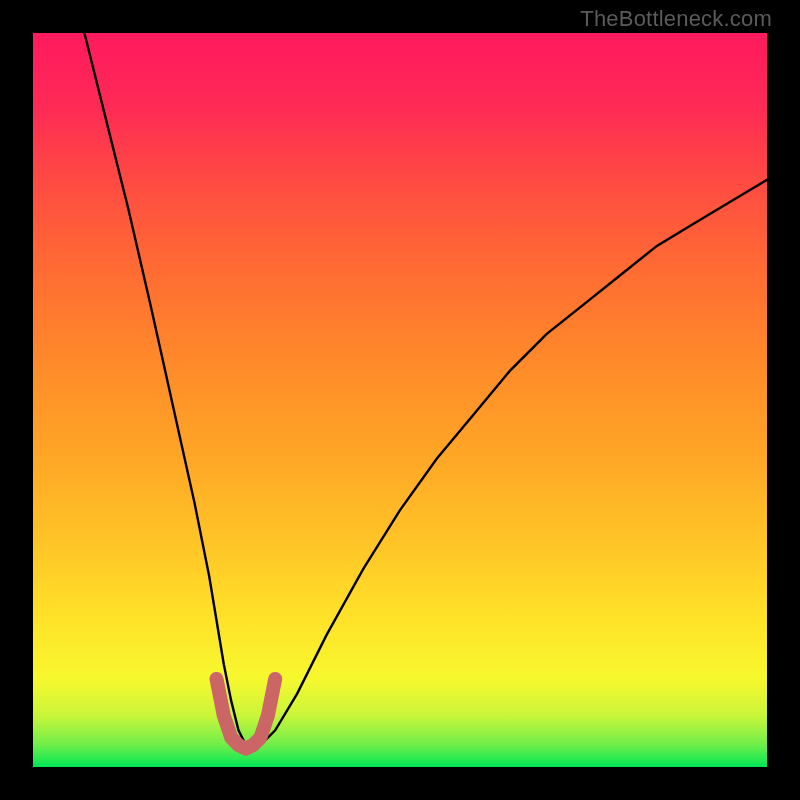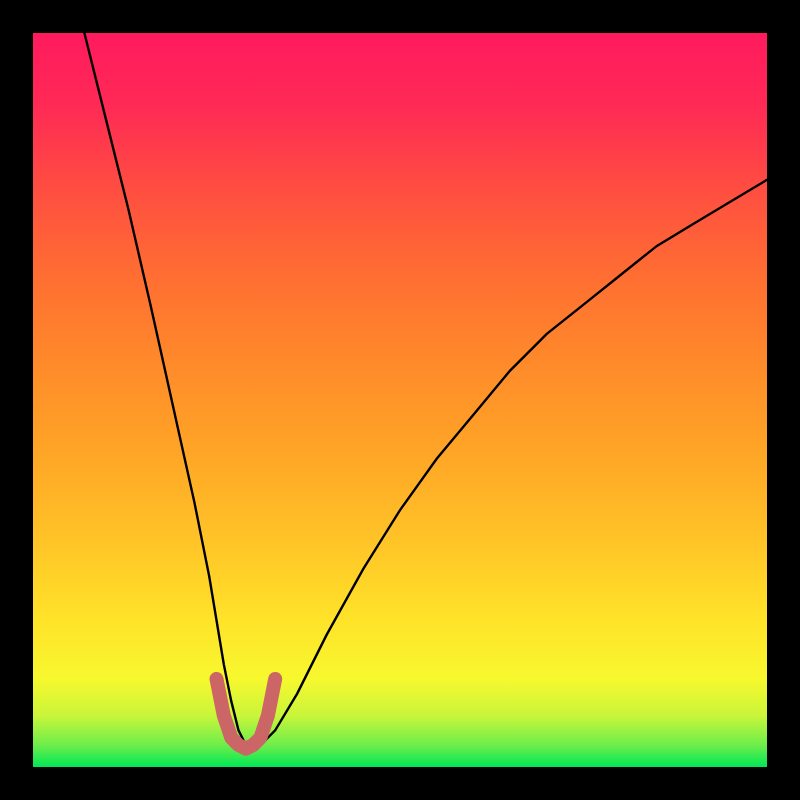--- a/index.html
+++ b/index.html
@@ -54,20 +54,21 @@
     inset: 0;
     width: 734px;
     height: 734px;
     overflow: visible;
   }
 </style>
 </head>
 <body>
 
 <div class="frame">
+  <div class="watermark">TheBottleneck.com</div>
 
   <div class="plot-area">
     <svg class="curves" viewBox="0 0 734 734" preserveAspectRatio="none">
       <path id="curve-main" fill="none" stroke="#000000" stroke-width="2.4" stroke-linecap="round" d="M51.4 0.0 L73.4 88.1 L95.4 176.2 L117.4 271.6 L132.1 337.6 L146.8 403.7 L161.5 469.8 L176.2 543.2 L183.5 587.2 L190.8 631.2 L198.2 667.9 L205.5 697.3 L212.9 712.0 L220.2 715.6 L227.5 712.0 L242.2 697.3 L264.2 660.6 L293.6 601.9 L330.3 535.8 L367.0 477.1 L403.7 425.7 L440.4 381.7 L477.1 337.6 L513.8 300.9 L550.5 271.6 L587.2 242.2 L623.9 212.9 L660.6 190.8 L697.3 168.8 L734.0 146.8"></path>
       <path id="curve-valley" fill="none" stroke="#cc6666" stroke-width="14" stroke-linecap="round" stroke-linejoin="round" d="M183.5 645.9 L190.8 682.6 L198.2 704.6 L205.5 712.0 L212.9 715.6 L220.2 712.0 L227.5 704.6 L234.9 682.6 L242.2 645.9"></path>
     </svg>
   </div>
 </div>
 
 </body></html>

